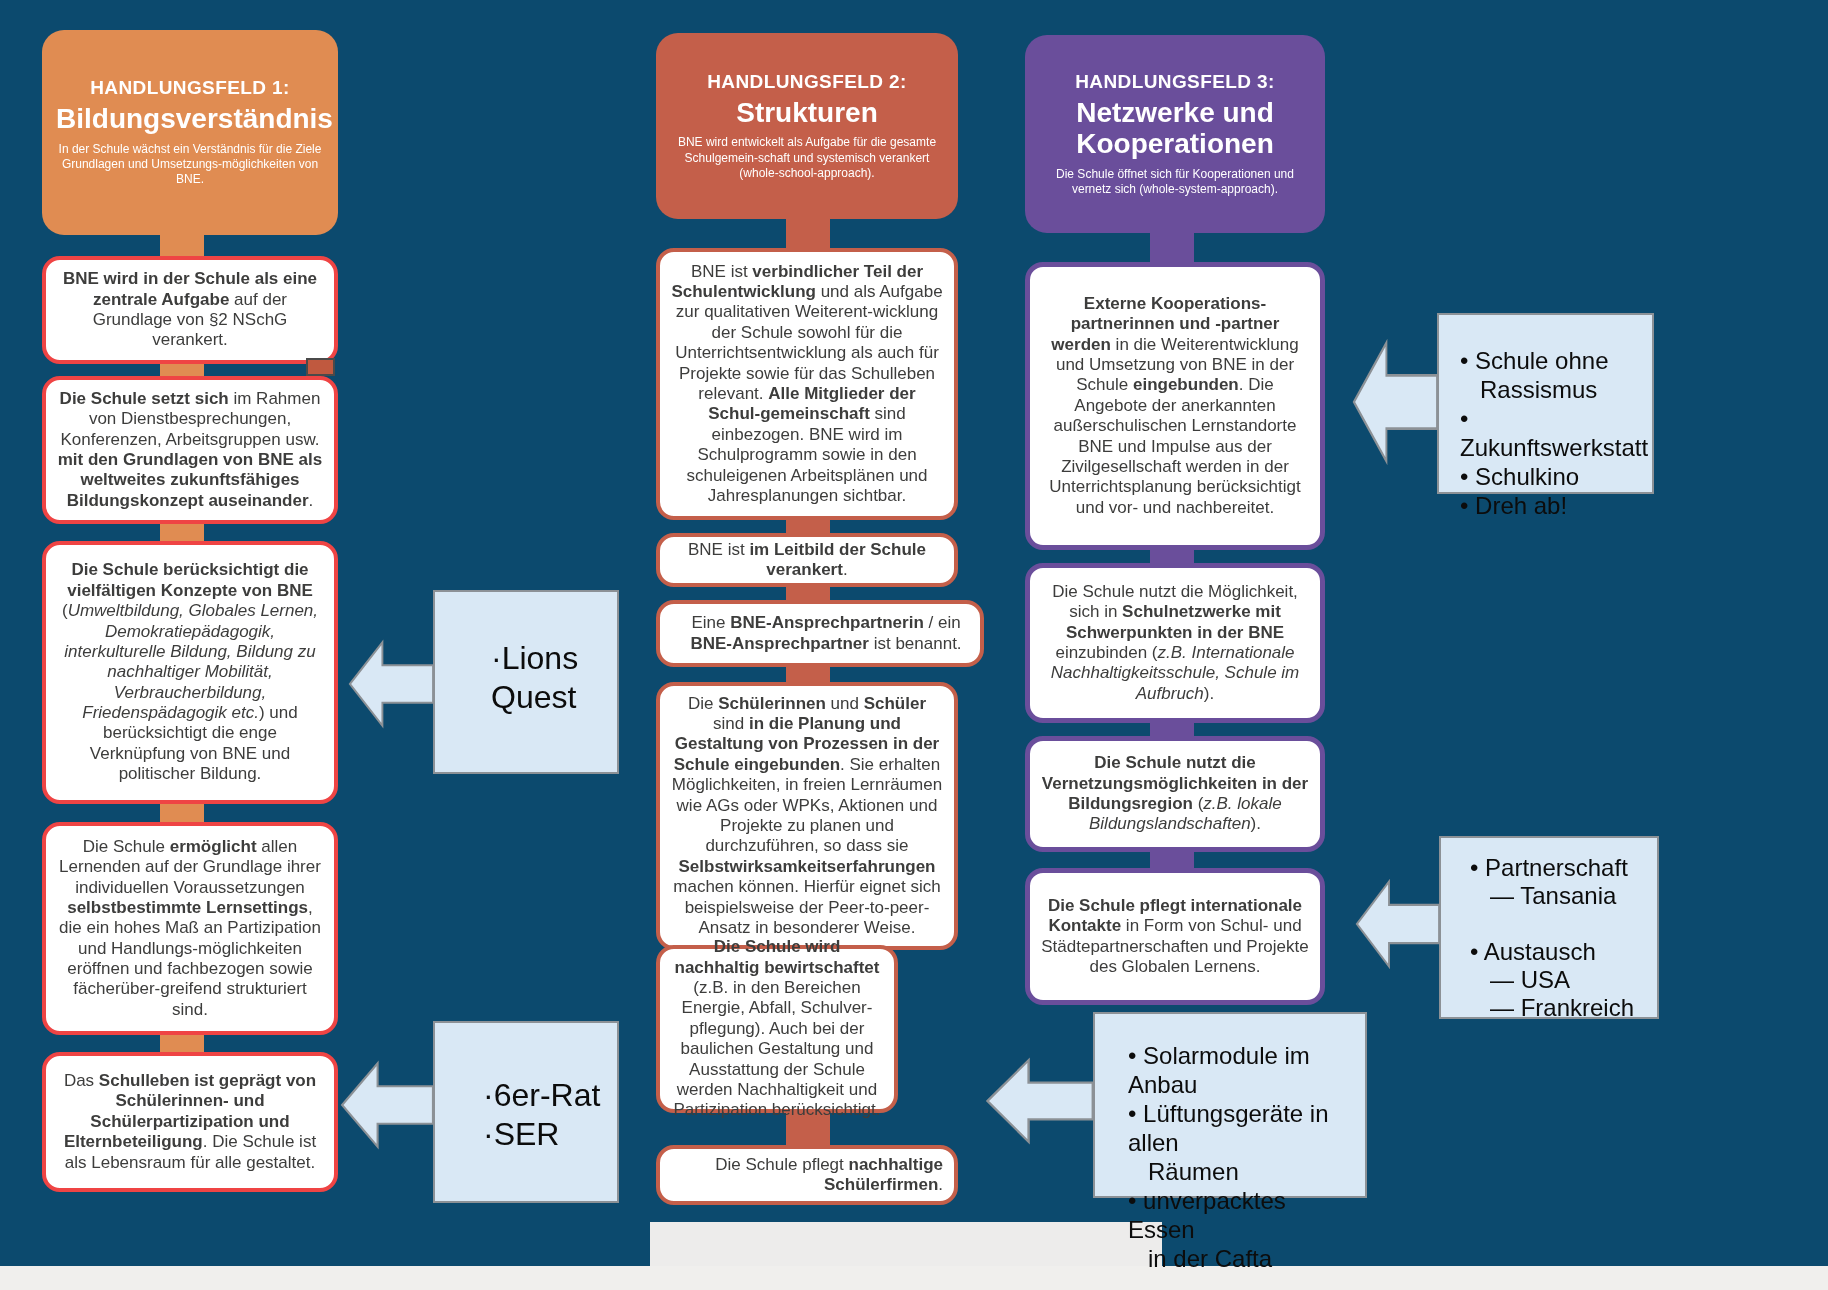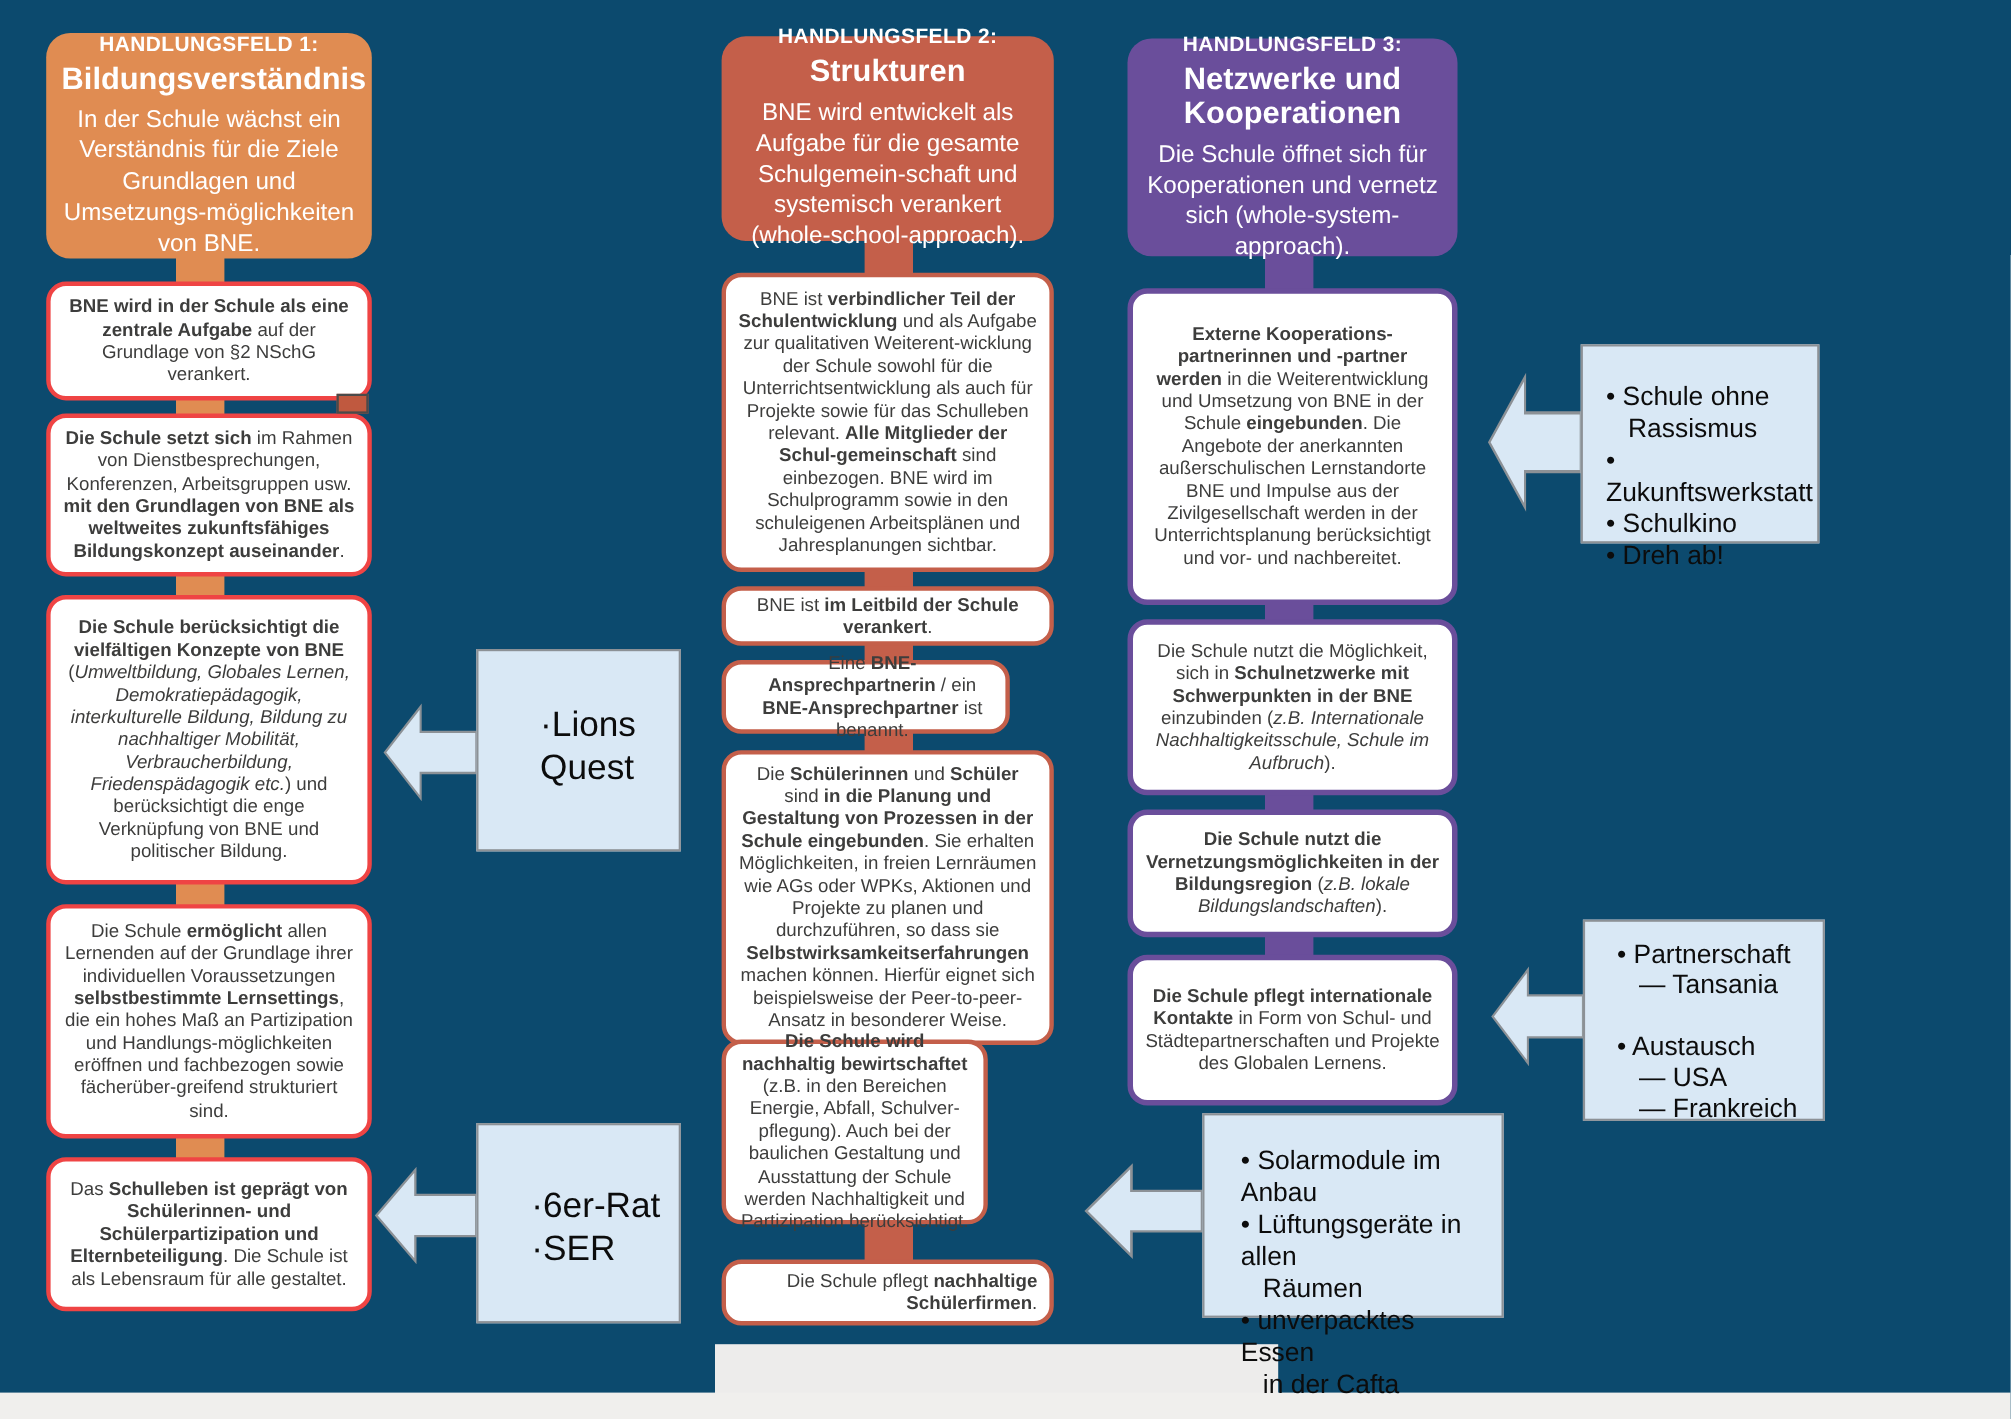--- a/index.html
+++ b/index.html
@@ -11,36 +11,36 @@
   #bar-hf2{left:786px;top:120px;width:44px;height:1075px;background:#c45f4a;}
   #bar-hf3{left:1150px;top:120px;width:44px;height:862px;background:#6a4e9b;}
   
   .hdr{position:absolute;z-index:2;border-radius:22px;color:#fff;text-align:center;
        display:flex;flex-direction:column;justify-content:center;box-sizing:border-box;padding:8px 14px;}
   #hf1-header{left:42px;top:30px;width:296px;height:205px;background:#e08c52;}
   #hf2-header{left:656px;top:33px;width:302px;height:186px;background:#c45f4a;}
   #hf3-header{left:1025px;top:35px;width:300px;height:198px;background:#6a4e9b;}
   .kicker{font-weight:bold;font-size:19px;letter-spacing:.4px;margin-bottom:4px;}
   .h-title{font-weight:bold;font-size:28px;line-height:1.12;margin-bottom:7px;}
-  .h-sub{font-size:22px;line-height:1.28;}
+  .h-sub{font-size:12px;line-height:1.28;}
   
   .box{position:absolute;z-index:2;background:#fff;border-radius:18px;box-sizing:border-box;
        display:flex;align-items:center;justify-content:center;text-align:center;
        padding:6px 11px;font-size:17px;line-height:1.2;}
   .b-hf1{border:4px solid #ef4444;}
   .b-hf2{border:4px solid #c45f4a;}
   .b-hf3{border:5px solid #6a4e9b;}
   #hf1-b1{left:42px;top:256px;width:296px;height:108px;}
   #hf1-b2{left:42px;top:376px;width:296px;height:148px;}
   #hf1-b3{left:42px;top:541px;width:296px;height:263px;}
   #hf1-b4{left:42px;top:822px;width:296px;height:213px;}
   #hf1-b5{left:42px;top:1052px;width:296px;height:140px;}
   #hf2-b1{left:656px;top:248px;width:302px;height:272px;}
   #hf2-b2{left:656px;top:533px;width:302px;height:54px;}
-  #hf2-b3{left:656px;top:600px;width:262px;height:67px;padding-left:23px;}
+  #hf2-b3{left:656px;top:600px;width:328px;height:67px;padding-left:23px;}
   #hf2-b4{left:656px;top:682px;width:302px;height:268px;}
   #hf2-b5{left:656px;top:945px;width:242px;height:168px;}
   #hf2-b6{left:656px;top:1145px;width:302px;height:60px;text-align:right;}
   #hf3-b1{left:1025px;top:262px;width:300px;height:288px;}
   #hf3-b2{left:1025px;top:563px;width:300px;height:160px;}
   #hf3-b3{left:1025px;top:736px;width:300px;height:116px;}
   #hf3-b4{left:1025px;top:868px;width:300px;height:137px;}
   
   #marker{position:absolute;z-index:4;left:306px;top:358px;width:29px;height:18px;
           background:#c0593f;border:2px solid #4a4a4a;box-sizing:border-box;}

